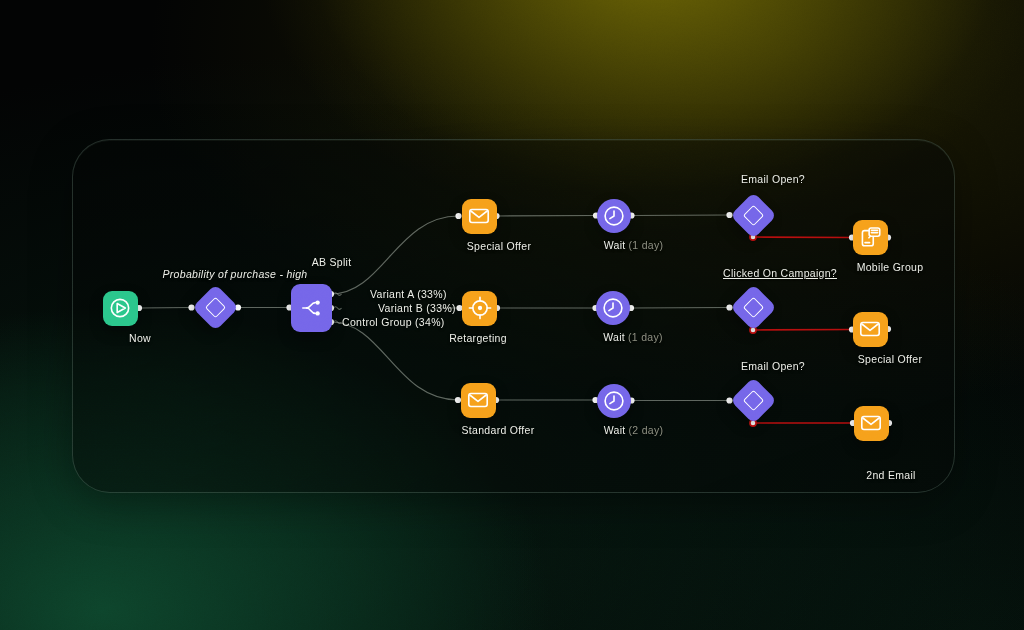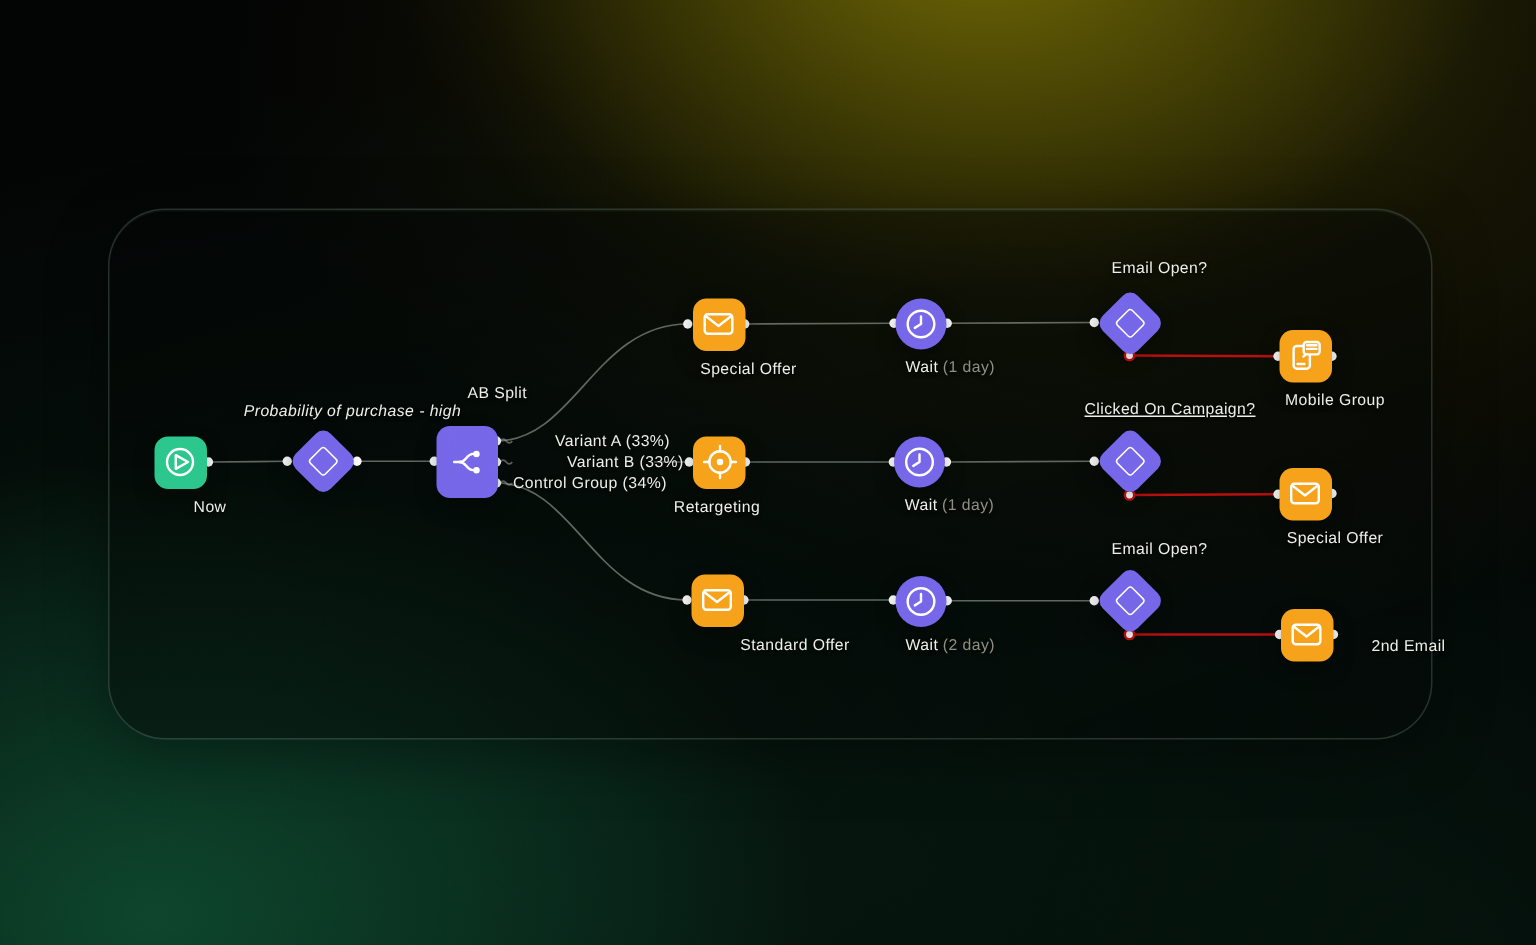--- a/index.html
+++ b/index.html
@@ -170,39 +170,39 @@
           <path d="M -7.5 -4.6 L 0 1.2 L 7.5 -4.6"></path>
         </svg>
       </div>
       <div class="nlabel" style="left: 870px; top: 352.5px;"><span>Special Offer</span></div>
       <div class="node shape-square" style="left: 460.5px; top: 382.5px; background: rgb(246, 162, 27);">
         <svg viewBox="-12 -12 24 24" width="26" height="26" fill="none" stroke="#fff" stroke-width="1.5" stroke-linecap="round" stroke-linejoin="round">
           <rect x="-8.5" y="-6" width="17" height="12" rx="2"></rect>
           <path d="M -7.5 -4.6 L 0 1.2 L 7.5 -4.6"></path>
         </svg>
       </div>
-      <div class="nlabel" style="left: 478px; top: 423.5px; margin-left: 32px;"><span>Standard Offer</span></div>
+      <div class="nlabel" style="left: 478px; top: 423.5px;"><span>Standard Offer</span></div>
       <div class="node shape-circle" style="left: 596.5px; top: 383.5px; background: rgb(118, 103, 233);">
         <svg viewBox="-12 -12 24 24" width="26" height="26" fill="none" stroke="#fff" stroke-width="1.5" stroke-linecap="round" stroke-linejoin="round">
           <circle r="8.2"></circle>
           <path d="M 0 -4.6 V 0 L -3.8 2.4"></path>
         </svg>
       </div>
       <div class="nlabel" style="left: 613.5px; top: 423.5px;"><span>Wait</span><span class="dim">(2 day)</span></div>
       <div class="node shape-diamond" style="left: 736.5px; top: 384px; background: rgb(118, 103, 233);">
         <div class="diamond-inner"></div>
       </div>
       <div class="ntitle" style="left: 753px; top: 360px;">Email Open?</div>
       <div class="node shape-square" style="left: 853.5px; top: 405.5px; background: rgb(246, 162, 27);">
         <svg viewBox="-12 -12 24 24" width="26" height="26" fill="none" stroke="#fff" stroke-width="1.5" stroke-linecap="round" stroke-linejoin="round">
           <rect x="-8.5" y="-6" width="17" height="12" rx="2"></rect>
           <path d="M -7.5 -4.6 L 0 1.2 L 7.5 -4.6"></path>
         </svg>
       </div>
-      <div class="nlabel" style="left: 871px; top: 425px; margin-left: 48px;"><span>2nd Email</span></div>
+      <div class="nlabel" style="left: 871px; top: 469px;"><span>2nd Email</span></div>
       <div class="blabel" style="left: 342px; top: 294px; padding-left: 28px;">Variant A (33%)</div>
       <div class="blabel" style="left: 342px; top: 308px; margin-left: 36px;">Variant B (33%)</div>
       <div class="blabel" style="left: 342px; top: 322px;">Control Group (34%)</div>
     </div>
   <svg class="grain" width="1024" height="630">
     <filter id="grainf">
         <feTurbulence type="fractalNoise" baseFrequency="0.85" numOctaves="2" stitchTiles="stitch"></feTurbulence>
         <feColorMatrix type="saturate" values="0"></feColorMatrix>
       </filter>
     <rect width="100%" height="100%" filter="url(#grainf)" opacity="0.07"></rect>

